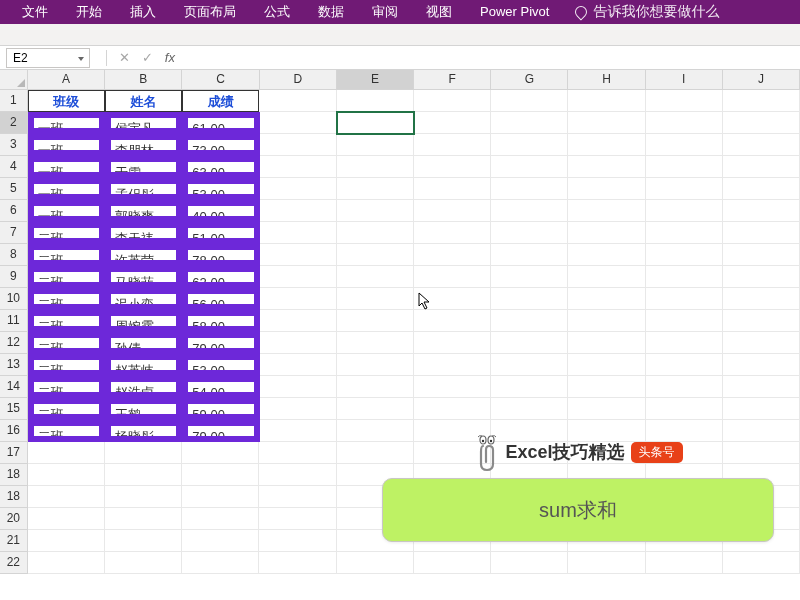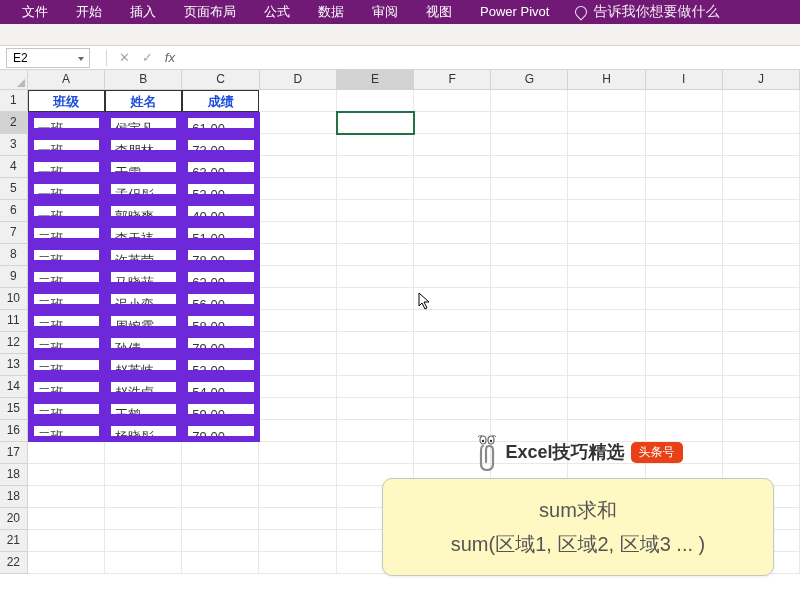--- a/index.html
+++ b/index.html
@@ -39,21 +39,21 @@
   .cell.active { outline: 2px solid #217346; outline-offset: -1px; position: relative; z-index: 2; }
   
   .cursor { position: absolute; left: 418px; top: 222px; font-size: 16px; color: #000; pointer-events: none; }
   
   .tip-box { position: absolute; left: 382px; top: 432px; width: 392px; }
   .tip-header { display: flex; align-items: center; justify-content: center; margin-bottom: 6px; }
   .clippy { width: 28px; height: 40px; position: relative; margin-right: 4px; }
   .clippy svg { width: 100%; height: 100%; }
   .tip-title { font-weight: bold; font-size: 18px; color: #333; margin-right: 6px; }
   .badge { background: #e84118; color: #fff; font-size: 12px; padding: 2px 8px; border-radius: 5px; }
-  .tip-body { border: 1px solid #c8c6c4; border-radius: 10px; padding: 14px 20px; background: #fef9c3; text-align: center; font-size: 20px; color: #555; line-height: 1.7; box-shadow: 0 1px 3px rgba(0,0,0,0.08); }
+  .tip-body { border: 1px solid #c8c6c4; border-radius: 10px; padding: 14px 20px; background: #bef264; text-align: center; font-size: 20px; color: #555; line-height: 1.7; box-shadow: 0 1px 3px rgba(0,0,0,0.08); }
 </style>
 </head>
 <body>
 
 <div class="ribbon" id="ribbon">
     <div class="ribbon-tab">文件</div>
     <div class="ribbon-tab">开始</div>
     <div class="ribbon-tab">插入</div>
     <div class="ribbon-tab">页面布局</div>
     <div class="ribbon-tab">公式</div>
@@ -399,15 +399,14 @@
           <path d="M9 4 Q6 3 5 5" stroke="#666" fill="none" stroke-width="1"></path>
           <path d="M19 4 Q22 3 23 5" stroke="#666" fill="none" stroke-width="1"></path>
           <path d="M10 14 Q8 14 8 20 L8 32 Q8 38 14 38 Q20 38 20 32 L20 18 Q20 14 16 14 Q13 14 13 18 L13 30" stroke="#8a8a8a" stroke-width="2.2" fill="none" stroke-linecap="round"></path>
         </svg>
     </div>
     <span class="tip-title">Excel技巧精选</span>
     <span class="badge">头条号</span>
   </div>
   <div class="tip-body">
     <div>sum求和</div>
-    <div>sum(区域1, 区域2, 区域3 ... )</div>
   </div>
 </div>
 
 </body></html>

